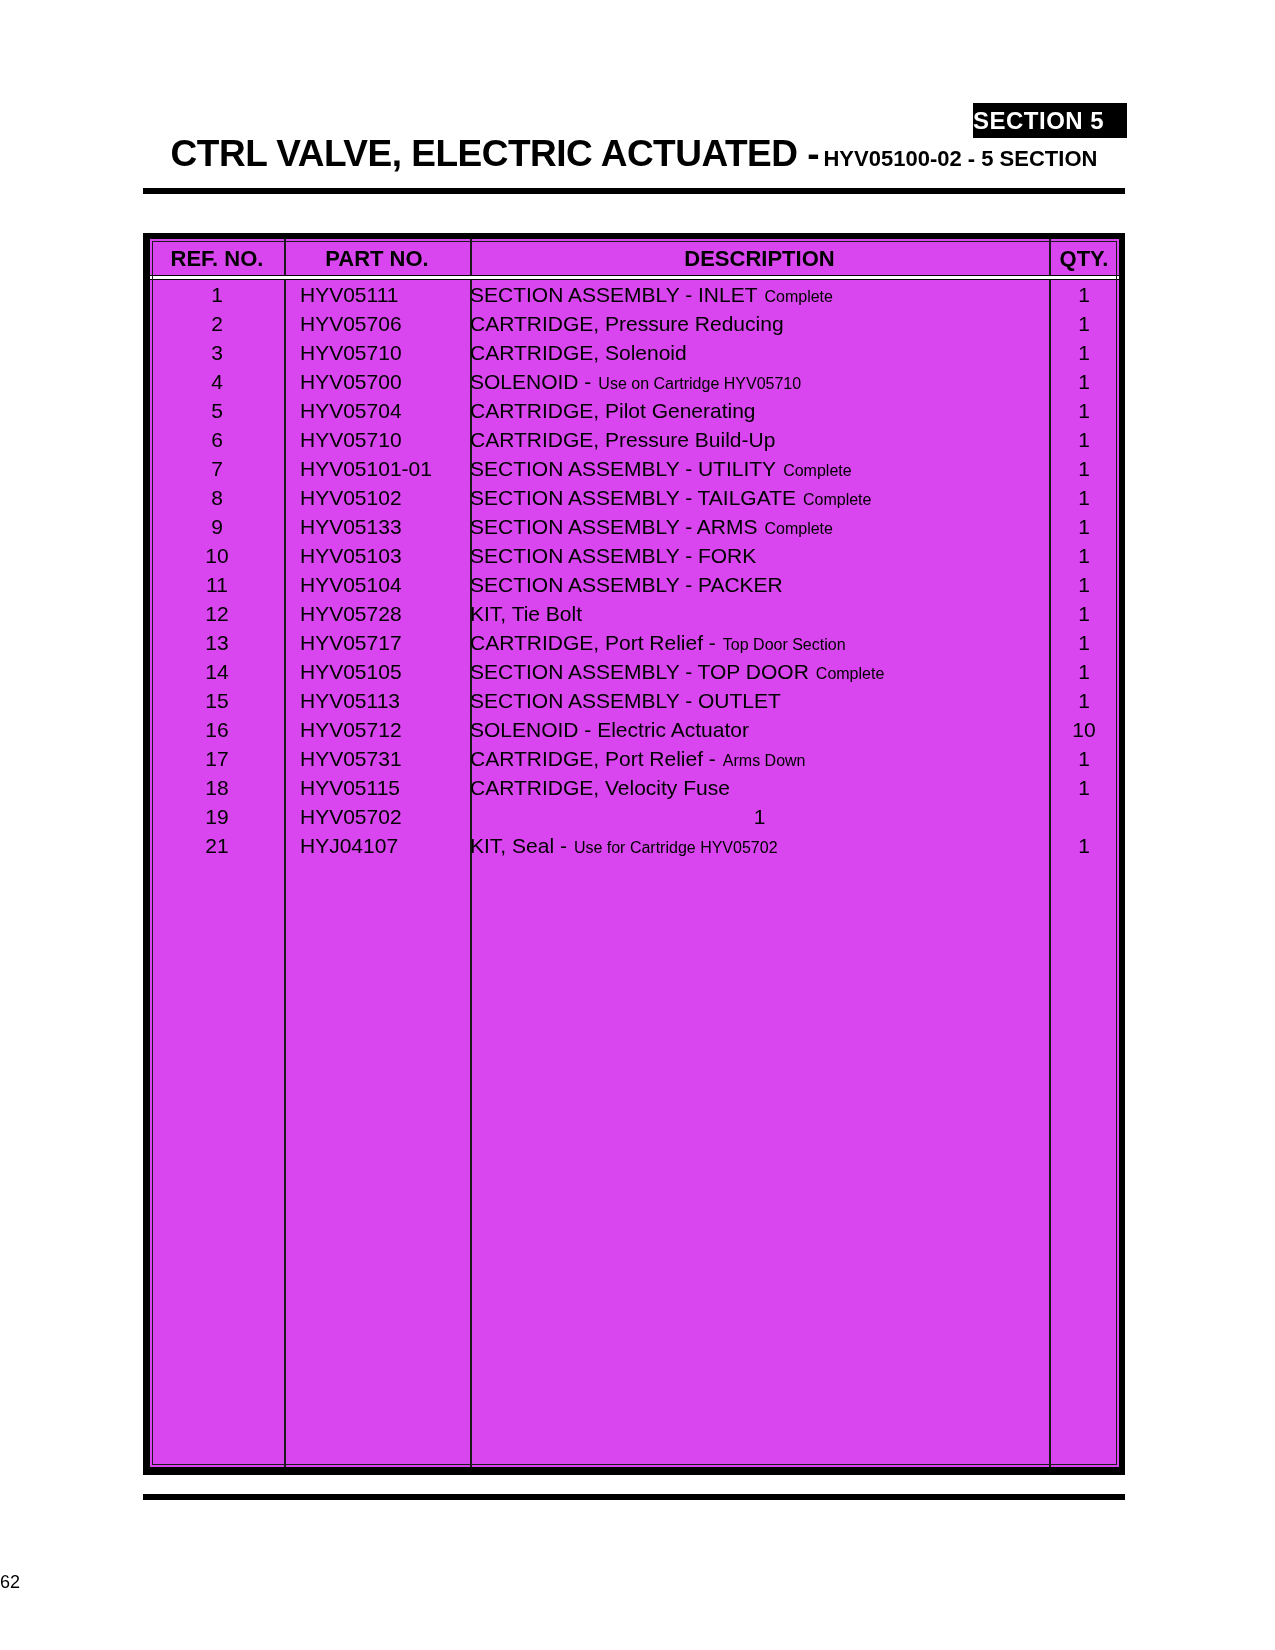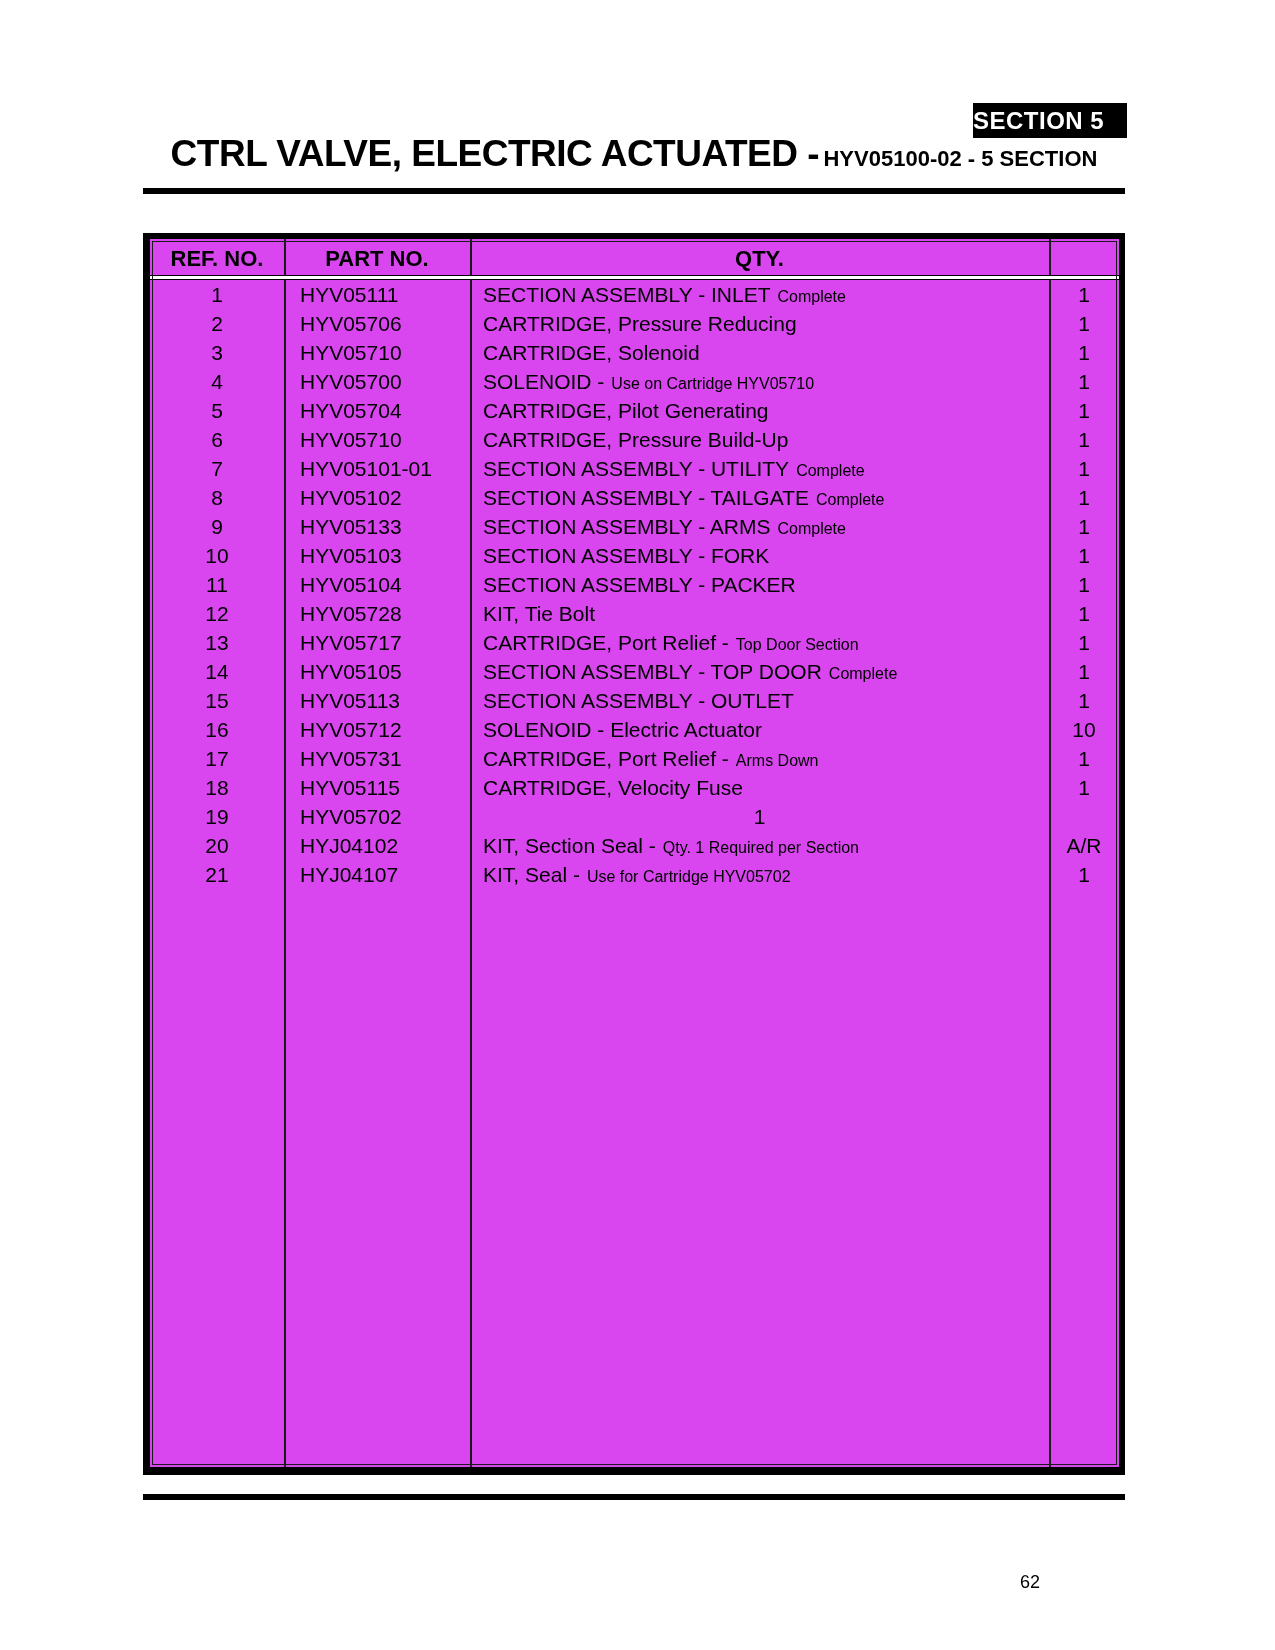--- a/index.html
+++ b/index.html
@@ -87,28 +87,28 @@
   .tbody { position: absolute; top: 41px; left: 0; right: 0; }
   .trow {
     display: grid;
     grid-template-columns: 134px 186px 579px 70px;
     height: 29px;
     align-items: center;
     font-size: 21px;
   }
   .c-ref { text-align: center; }
   .c-part { padding-left: 16px; }
-  .c-desc { padding-left: 13px; white-space: nowrap; overflow: hidden; }
+  .c-desc { white-space: nowrap; overflow: hidden; }
   .desc-sub { font-size: 16px; margin-left: 7px; }
   .c-qty { text-align: center; }
 
   .page-number {
     position: absolute;
     left: 0; top: 1572px; width: 1040px;
-    text-align: right;
+    text-align: left;
     font-size: 18px;
   }
 </style>
 </head>
 <body>
 
 <div class="page">
 
   <div class="section-badge">
     <span>SECTION 5</span>
@@ -123,20 +123,21 @@
 
   <div class="parts-table">
     <div class="table-inner">
       <div class="vline vline-1"></div>
       <div class="vline vline-2"></div>
       <div class="vline vline-3"></div>
 
       <div class="header-row">
         <div class="header-cell">REF. NO.</div>
         <div class="header-cell">PART NO.</div>
+        <div class="header-cell">DESCRIPTION</div>
         <div class="header-cell">QTY.</div>
       </div>
       <div class="header-sep"></div>
 
       <div class="tbody" id="rows-container">
   <div class="trow">
     <div class="cell c-ref">1</div>
     <div class="cell c-part">HYV05111</div>
     <div class="cell c-desc">
       <span class="desc-main">SECTION ASSEMBLY - INLET</span><span class="desc-sub">Complete</span>
@@ -296,28 +297,20 @@
     </div>
     <div class="cell c-qty">1</div>
   </div>
 
   <div class="trow">
     <div class="cell c-ref">19</div>
     <div class="cell c-part">HYV05702</div>
     <div class="cell c-qty">1</div>
   </div>
 
-  <div class="trow">
-    <div class="cell c-ref">20</div>
-    <div class="cell c-part">HYJ04102</div>
-    <div class="cell c-desc">
-      <span class="desc-main">KIT, Section Seal -</span><span class="desc-sub">Qty. 1 Required per Section</span>
-    </div>
-    <div class="cell c-qty">A/R</div>
-  </div>
 
   <div class="trow">
     <div class="cell c-ref">21</div>
     <div class="cell c-part">HYJ04107</div>
     <div class="cell c-desc">
       <span class="desc-main">KIT, Seal -</span><span class="desc-sub">Use for Cartridge HYV05702</span>
     </div>
     <div class="cell c-qty">1</div>
   </div>
 </div>

